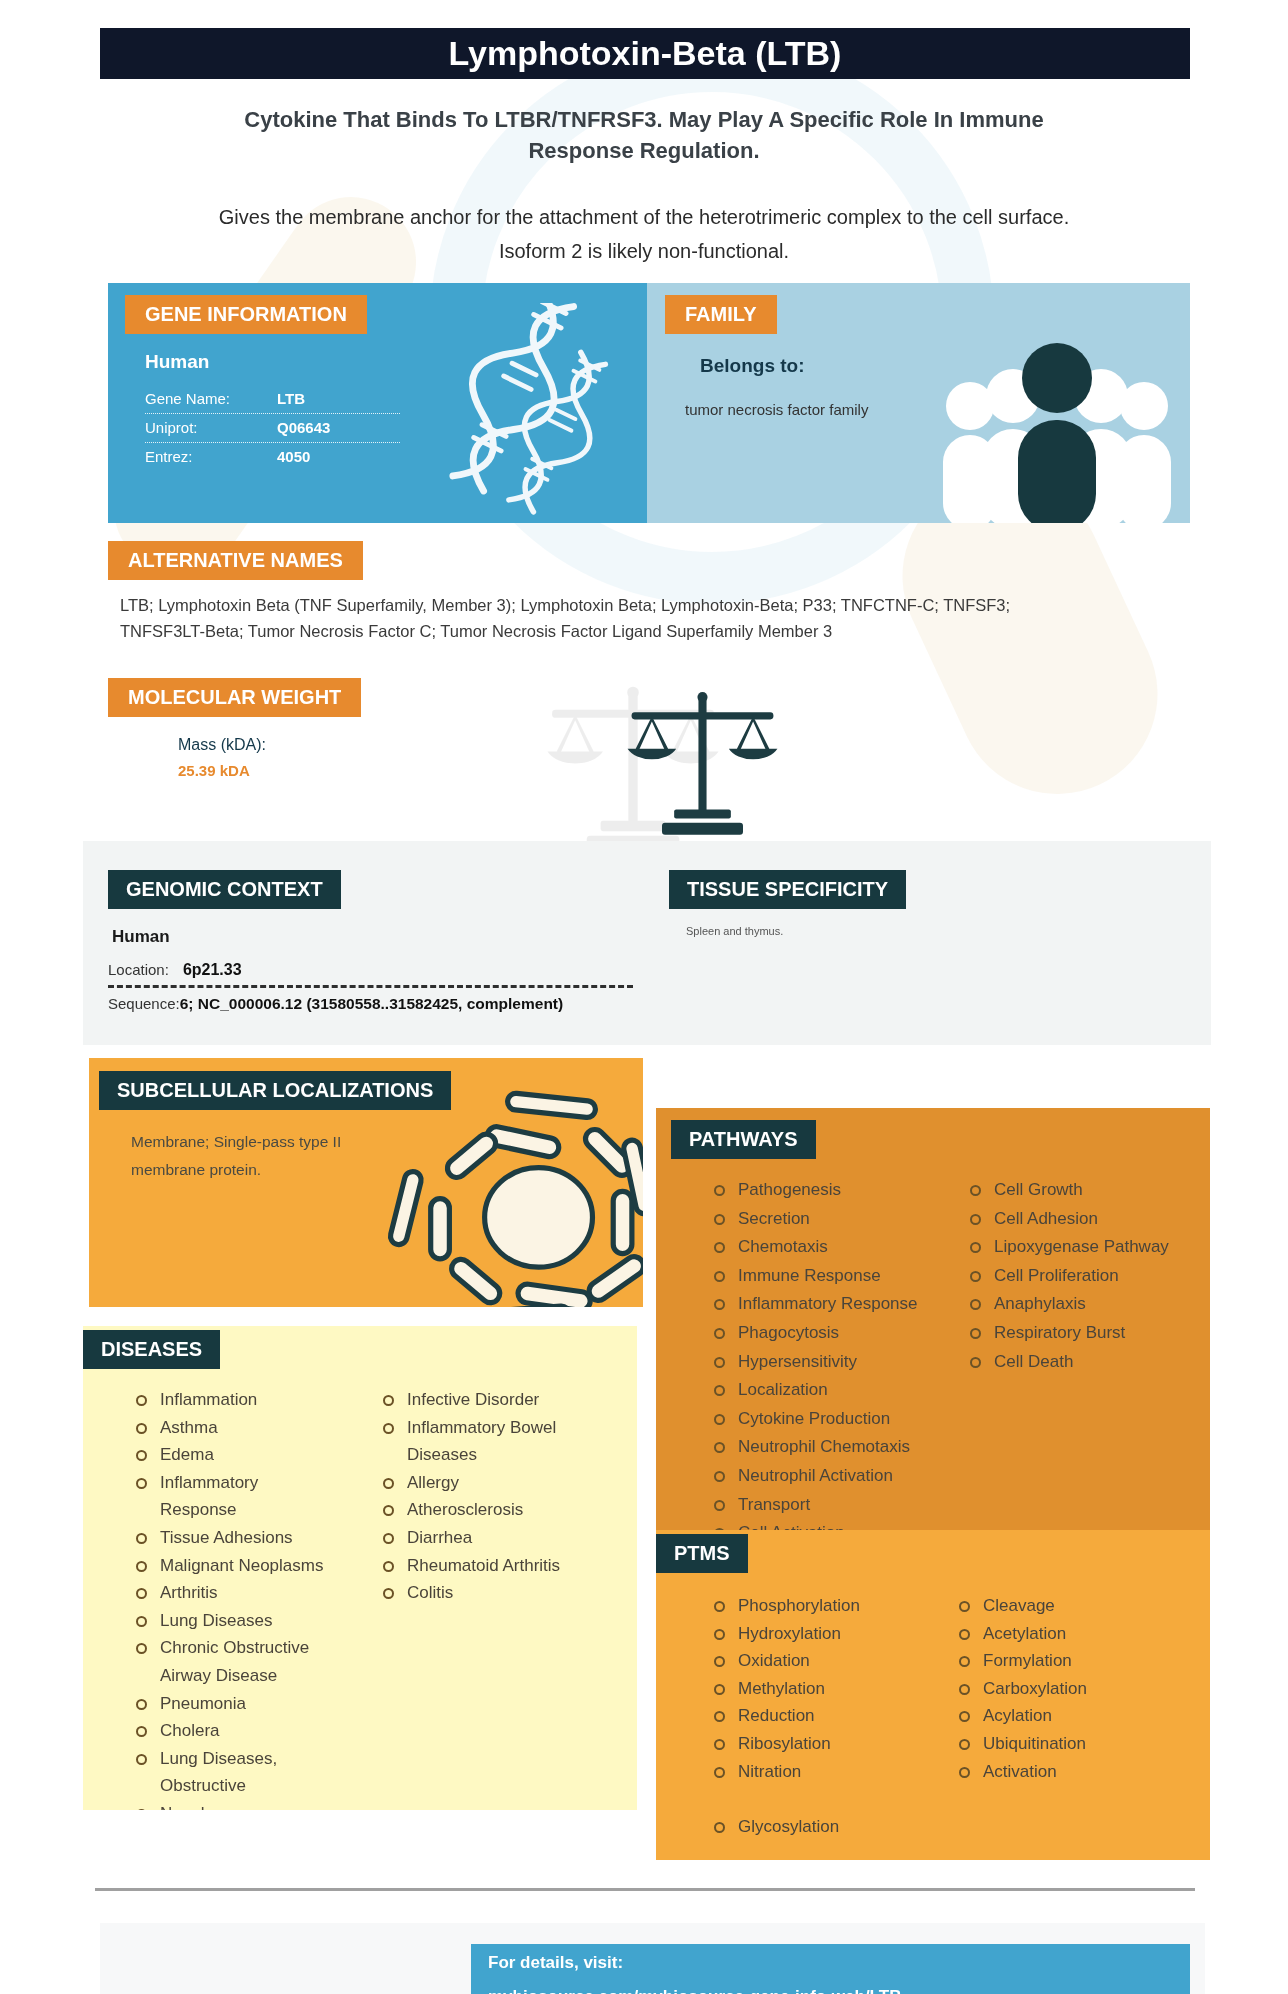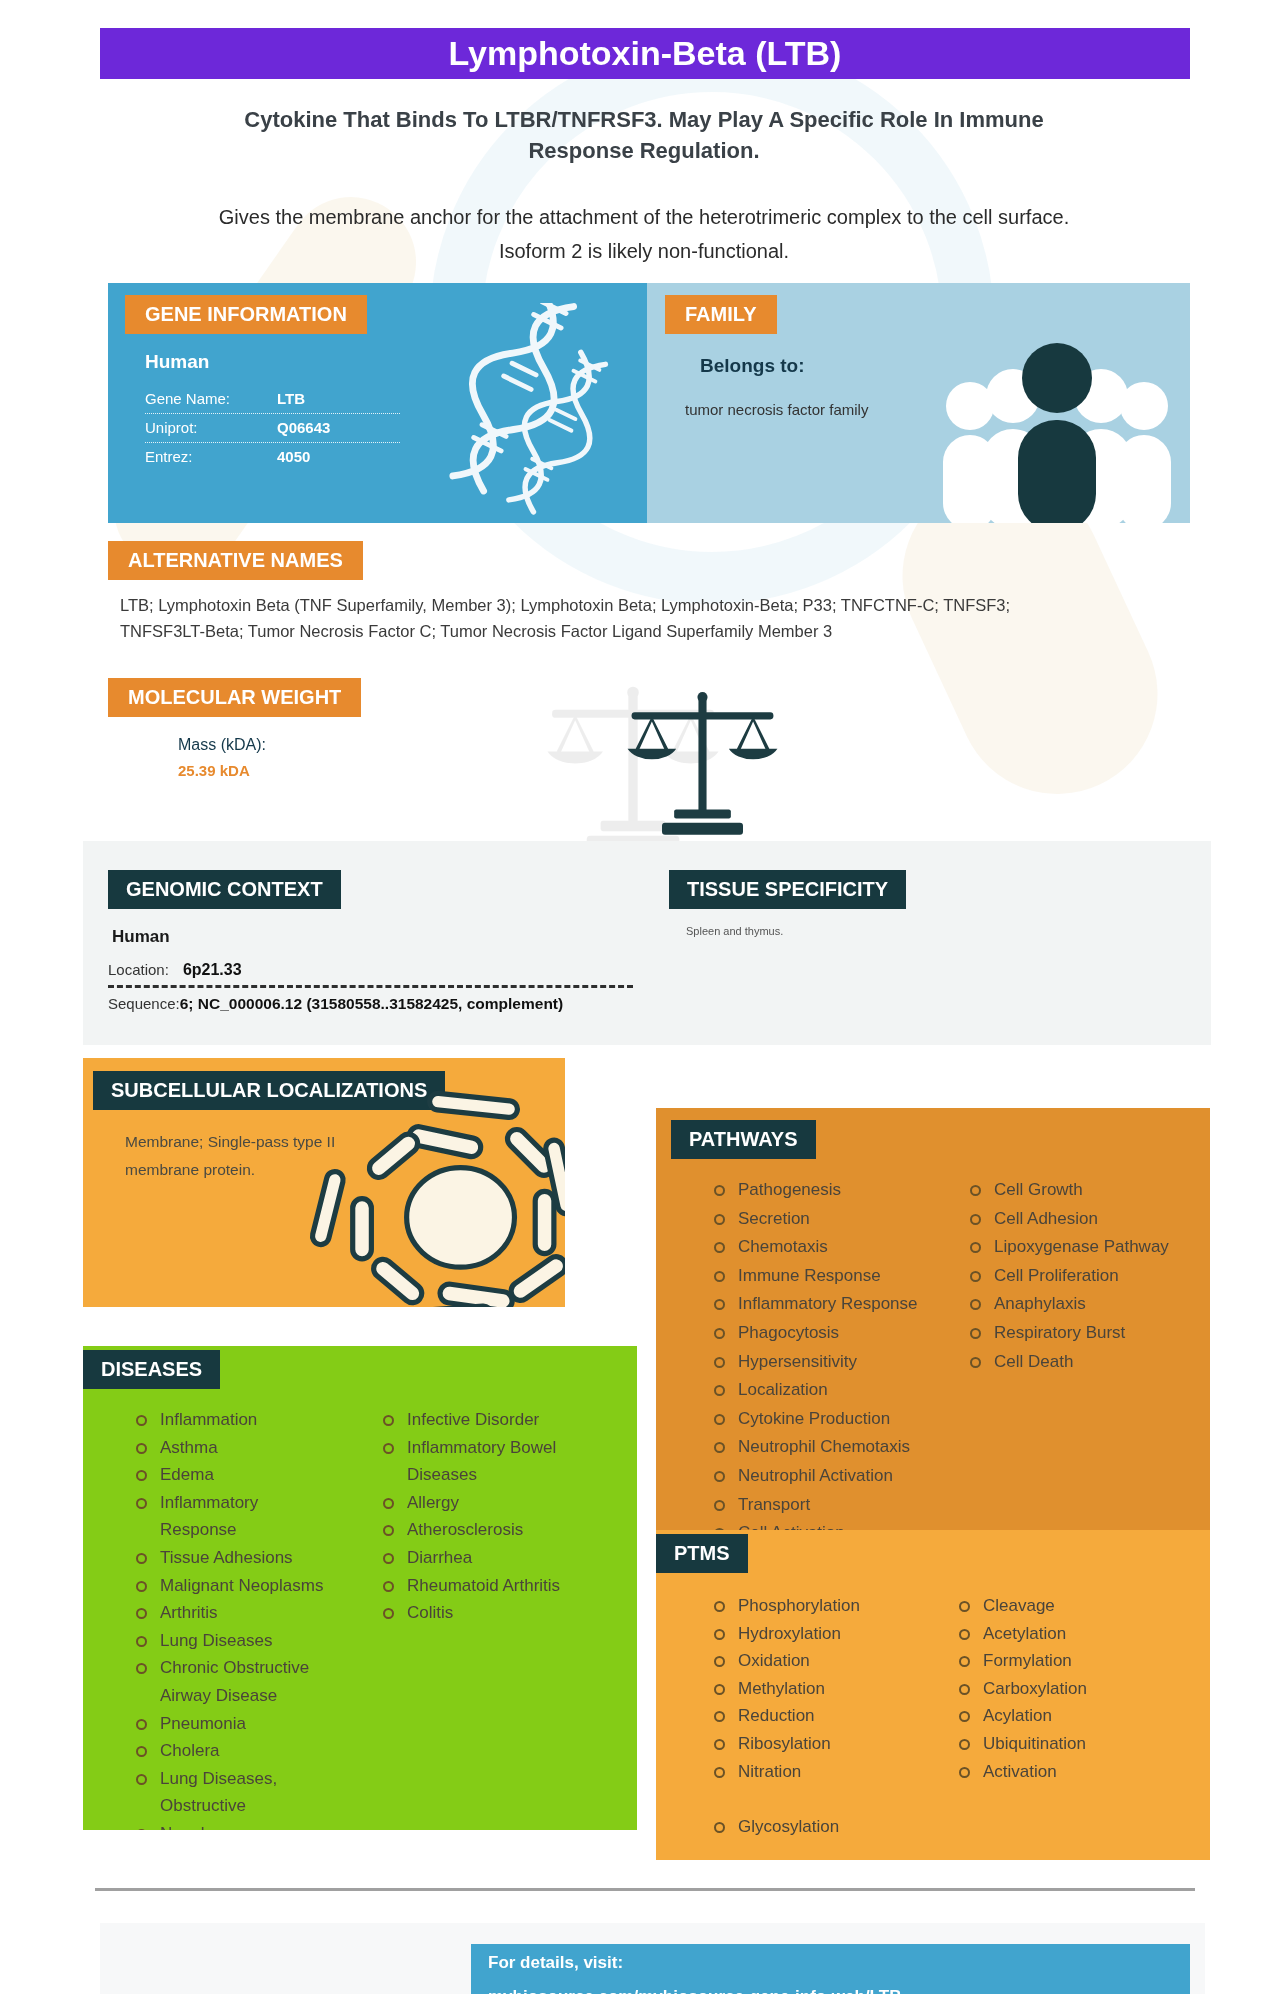--- a/index.html
+++ b/index.html
@@ -7,21 +7,21 @@
         font-family:"Liberation Sans", sans-serif;color:#333;}
   
   .wm{position:absolute;}
   .wm-ring{left:430px;top:40px;width:460px;height:460px;border-radius:50%;
            border:52px solid rgba(150,201,227,0.13);}
   .wm-cream1{left:200px;top:170px;width:130px;height:430px;background:rgba(247,240,224,0.55);
              border-radius:70px;transform:rotate(35deg);}
   .wm-cream2{left:930px;top:470px;width:200px;height:330px;background:rgba(247,240,224,0.5);
              border-radius:100px;transform:rotate(-25deg);}
   
-  .banner{position:absolute;left:100px;top:28px;width:1090px;height:51px;background:#6d28d9;
+  .banner{position:absolute;left:100px;top:28px;width:1090px;height:51px;background:#0f172a;
           color:#fff;font-size:34px;font-weight:bold;text-align:center;line-height:51px;}
   .subtitle{position:absolute;left:214px;top:104px;width:860px;text-align:center;
             font-size:22px;font-weight:bold;color:#3a4147;line-height:31px;}
   .description{position:absolute;left:194px;top:200px;width:900px;text-align:center;
                font-size:20px;color:#2b2b2b;line-height:34px;}
   
   .chip-orange{display:inline-block;background:#E78A2E;color:#fff;font-weight:bold;
                font-size:20px;padding:8px 20px;}
   .chip-teal{display:inline-block;background:#17393F;color:#fff;font-weight:bold;
              font-size:20px;padding:8px 18px;}
@@ -56,28 +56,28 @@
   .gc-species{position:absolute;left:29px;top:86px;font-size:17px;font-weight:bold;color:#1a1a1a;}
   .gc-location{position:absolute;left:25px;top:120px;font-size:15px;color:#333;}
   .gc-location b{font-size:16px;color:#111;margin-left:14px;}
   .gc-dash{position:absolute;left:25px;top:144px;width:525px;border-top:3px dashed #2e2e2e;}
   .gc-seq{position:absolute;left:25px;top:154px;font-size:15px;color:#333;}
   .gc-seq b{font-size:15.5px;color:#111;}
   .ts-chip{position:absolute;left:586px;top:29px;}
   .ts-text{position:absolute;left:603px;top:84px;font-size:11px;color:#555;}
   
   .obox{position:absolute;overflow:hidden;}
-  .subcell{left:83px;top:1058px;width:482px;height:249px;background:#F5AA3C;}
+  .subcell{left:89px;top:1058px;width:554px;height:249px;background:#F5AA3C;}
   .subcell .chip-teal{position:absolute;left:10px;top:13px;}
   .subcell-text{position:absolute;left:42px;top:70px;width:230px;font-size:15.5px;
                 color:#4a4a42;line-height:28px;}
   .golgi-icon{position:absolute;right:-20px;bottom:-25px;}
   .pathways{left:656px;top:1075px;width:554px;height:442px;background:#E0902E;margin-top:33px;}
   .pathways .chip-teal{position:absolute;left:15px;top:12px;}
-  .diseases{left:83px;top:1326px;width:554px;height:484px;background:#84cc16;margin-top:20px;}
+  .diseases{left:83px;top:1326px;width:554px;height:484px;background:#fef9c3;}
   .diseases .chip-teal{position:absolute;left:0px;top:4px;}
   .ptms{left:656px;top:1530px;width:554px;height:330px;background:#F5AA3C;}
   .ptms .chip-teal{position:absolute;left:0px;top:4px;}
   
   ul.blist{list-style:none;margin:0;padding:0;position:absolute;font-size:17px;color:#4a443a;}
   ul.blist li{position:relative;padding-left:27px;line-height:27.6px;}
   ul.blist.lh-big li{line-height:28.6px;}
   ul.blist li::before{content:"";position:absolute;left:3px;top:9px;width:7px;height:7px;
                       border:2px solid #6b5226;border-radius:50%;}
   .pathways .col1{left:55px;top:68px;width:265px;}

